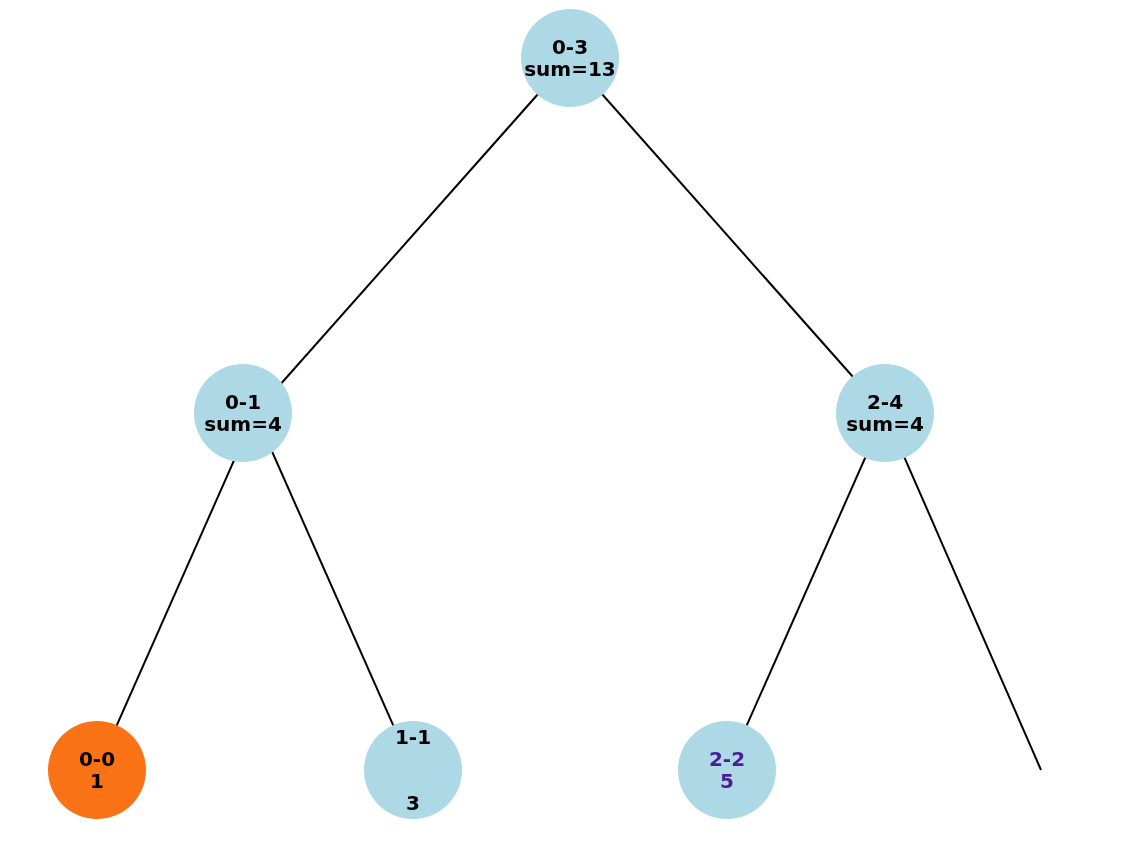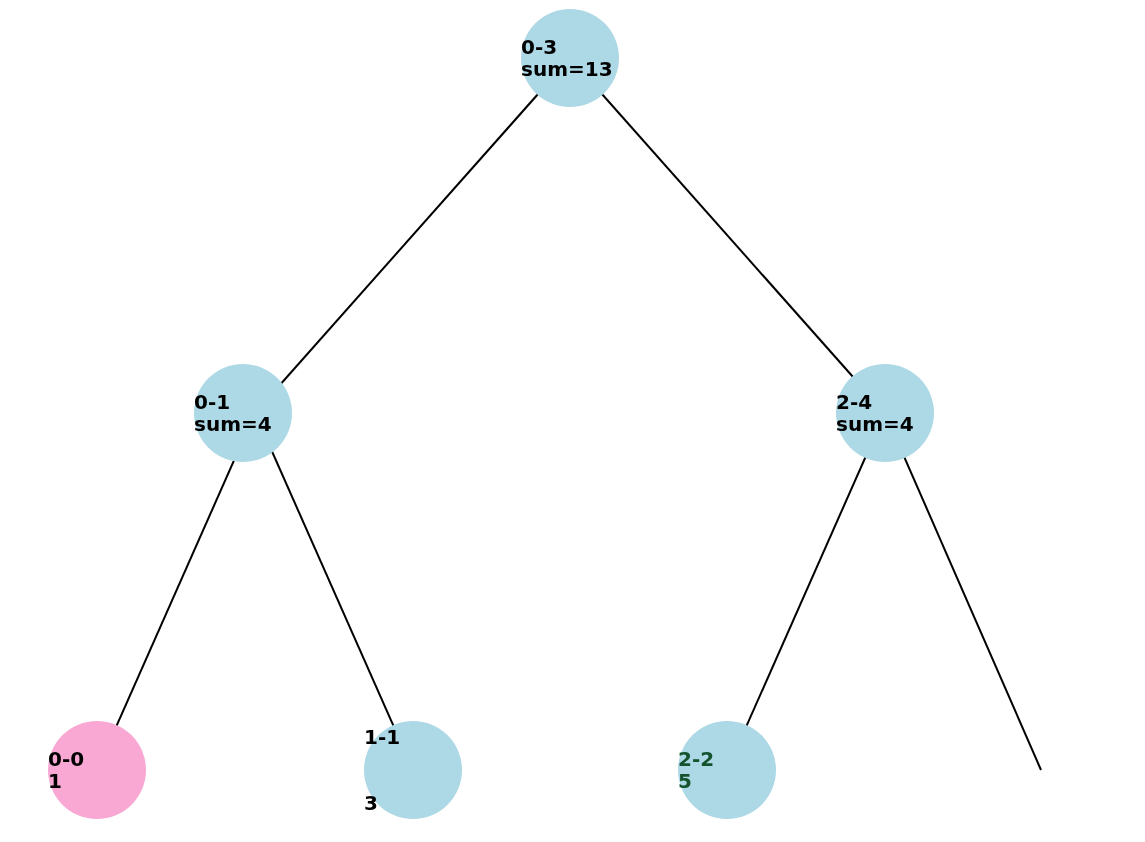--- a/index.html
+++ b/index.html
@@ -27,21 +27,21 @@
     left: 0;
     top: 0;
     width: 100%;
     height: 100%;
   }
   .node {
     position: absolute;
     border-radius: 50%;
     display: flex;
     flex-direction: column;
-    align-items: flex-start;
+    align-items: center;
     justify-content: center;
     text-align: center;
     font-weight: bold;
     font-size: 20px;
     line-height: 1.12;
     color: #000000;
   }
   .node-label {
     white-space: nowrap;
   }
@@ -64,26 +64,26 @@
         <div class="node-label">sum=13</div>
       </div>
       <div class="node" style="left: 194px; top: 364px; width: 98px; height: 98px; background: rgb(173, 216, 230); color: rgb(0, 0, 0);">
         <div class="node-label">0-1</div>
         <div class="node-label">sum=4</div>
       </div>
       <div class="node" style="left: 836px; top: 364px; width: 98px; height: 98px; background: rgb(173, 216, 230); color: rgb(0, 0, 0);">
         <div class="node-label">2-4</div>
         <div class="node-label">sum=4</div>
       </div>
-      <div class="node" style="left: 48px; top: 721px; width: 98px; height: 98px; background: #f9a8d4; color: rgb(0, 0, 0);">
+      <div class="node" style="left: 48px; top: 721px; width: 98px; height: 98px; background: #f97316; color: rgb(0, 0, 0);">
         <div class="node-label">0-0</div>
         <div class="node-label">1</div>
       </div>
       <div class="node" style="left: 364px; top: 721px; width: 98px; height: 98px; background: rgb(173, 216, 230); color: rgb(0, 0, 0); gap: 44px;">
         <div class="node-label">1-1</div>
         <div class="node-label">3</div>
       </div>
-      <div class="node" style="left: 678px; top: 721px; width: 98px; height: 98px; background: rgb(173, 216, 230); color: #14532d;">
+      <div class="node" style="left: 678px; top: 721px; width: 98px; height: 98px; background: rgb(173, 216, 230); color: #4c1d95;">
         <div class="node-label">2-2</div>
         <div class="node-label">5</div>
       </div>
     </div>
 </div>
 
 </body></html>

